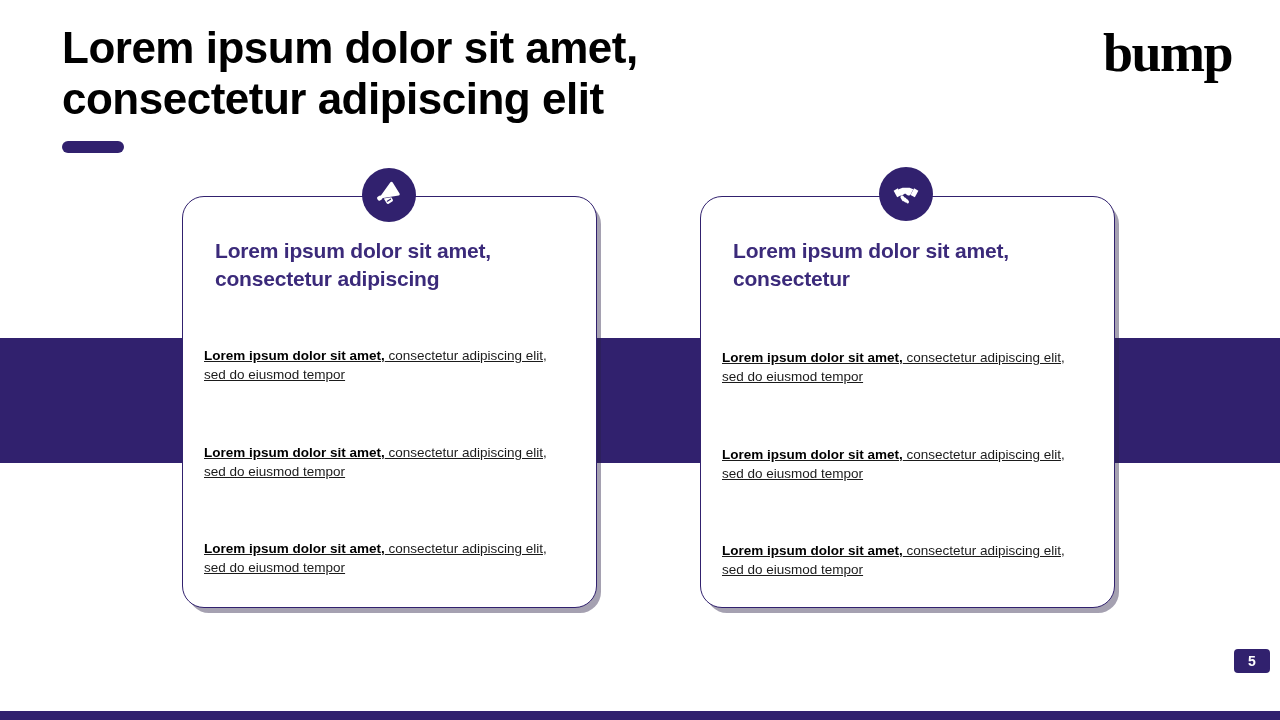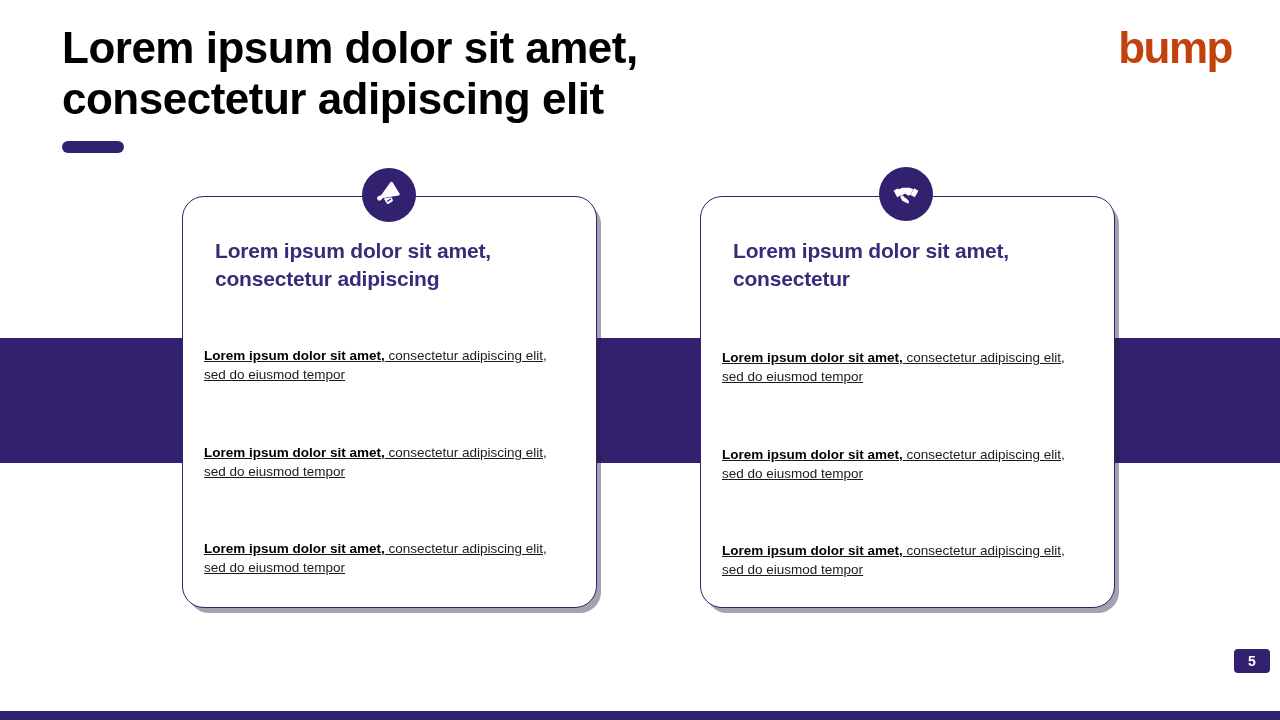--- a/index.html
+++ b/index.html
@@ -30,25 +30,26 @@
   .title-rule {
     position: absolute;
     left: 62px; top: 141px;
     width: 62px; height: 12px;
     border-radius: 6px;
     background: #31216E;
   }
   .logo {
     position: absolute;
     right: 48px; top: 26px;
-    font-size: 44px;
+    font-size: 54px;
     font-weight: 700;
     letter-spacing: -1.5px;
-    color: #c2410c;
+    color: #000000;
     line-height: 1;
+    font-family: Liberation Serif, serif;
   }
 
   
   .band {
     position: absolute;
     left: 0; top: 338px;
     width: 1280px; height: 125px;
     background: #31216E;
   }
 

